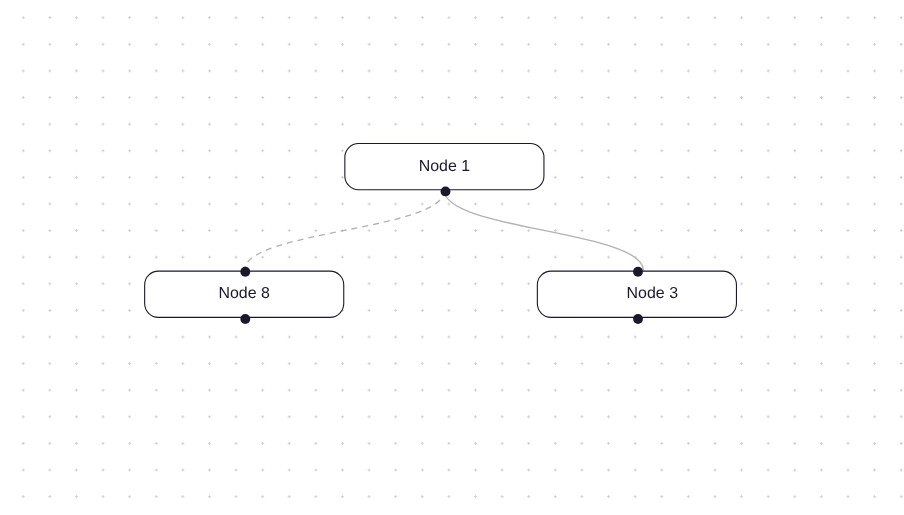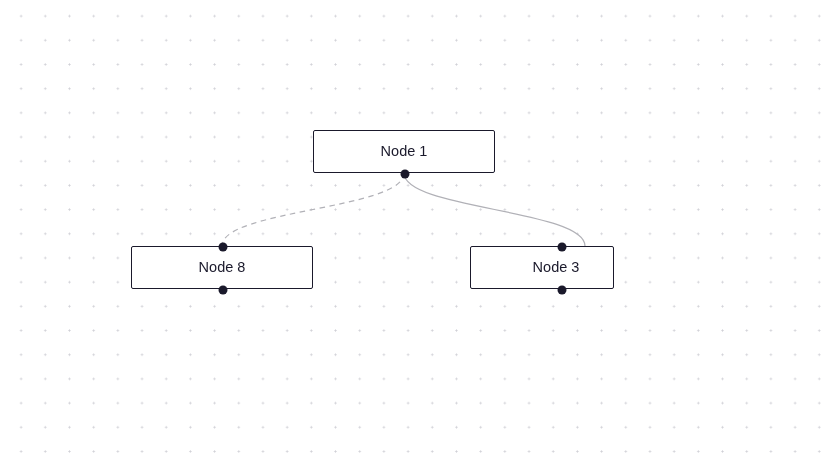--- a/index.html
+++ b/index.html
@@ -35,21 +35,21 @@
     left: 0;
     top: 0;
     width: 100%;
     height: 100%;
   }
   .node {
     position: absolute;
     box-sizing: border-box;
     background: var(--node-bg, #ffffff);
     border: 1.5px solid var(--node-border, #1a192b);
-    border-radius: 2px;
+    border-radius: 13px;
     display: flex;
     align-items: center;
     justify-content: center;
     cursor: grab;
   }
   .node-label {
     font-size: 14.5px;
     color: var(--node-text, #1a192b);
     line-height: 1;
     user-select: none;
@@ -75,19 +75,19 @@
   <div class="node-layer" id="node-layer">
       <div class="node" style="left: 313px; top: 130px; width: 182px; height: 43px;">
         <span class="node-label">Node 1</span>
         <div class="handle" style="left: 91px; top: 43px;"></div>
       </div>
       <div class="node" style="left: 131px; top: 246px; width: 182px; height: 43px;">
         <span class="node-label">Node 8</span>
         <div class="handle" style="left: 91px; top: 0px;"></div>
         <div class="handle" style="left: 91px; top: 43px;"></div>
       </div>
-      <div class="node" style="left: 470px; top: 246px; width: 144px; height: 43px; padding-left: 28px;">
+      <div class="node" style="left: 488px; top: 246px; width: 182px; height: 43px; padding-left: 28px;">
         <span class="node-label">Node 3</span>
         <div class="handle" style="left: 91px; top: 0px;"></div>
         <div class="handle" style="left: 91px; top: 43px;"></div>
       </div>
     </div>
 </div>
 
 </body></html>

